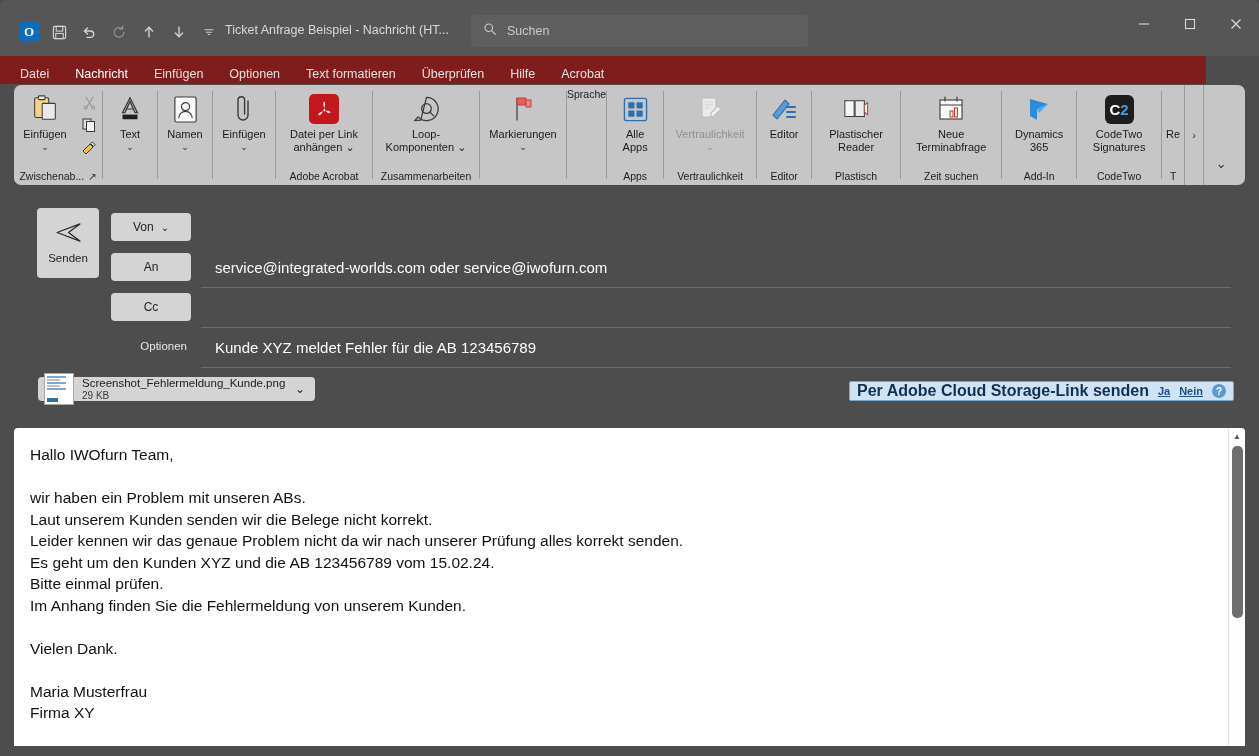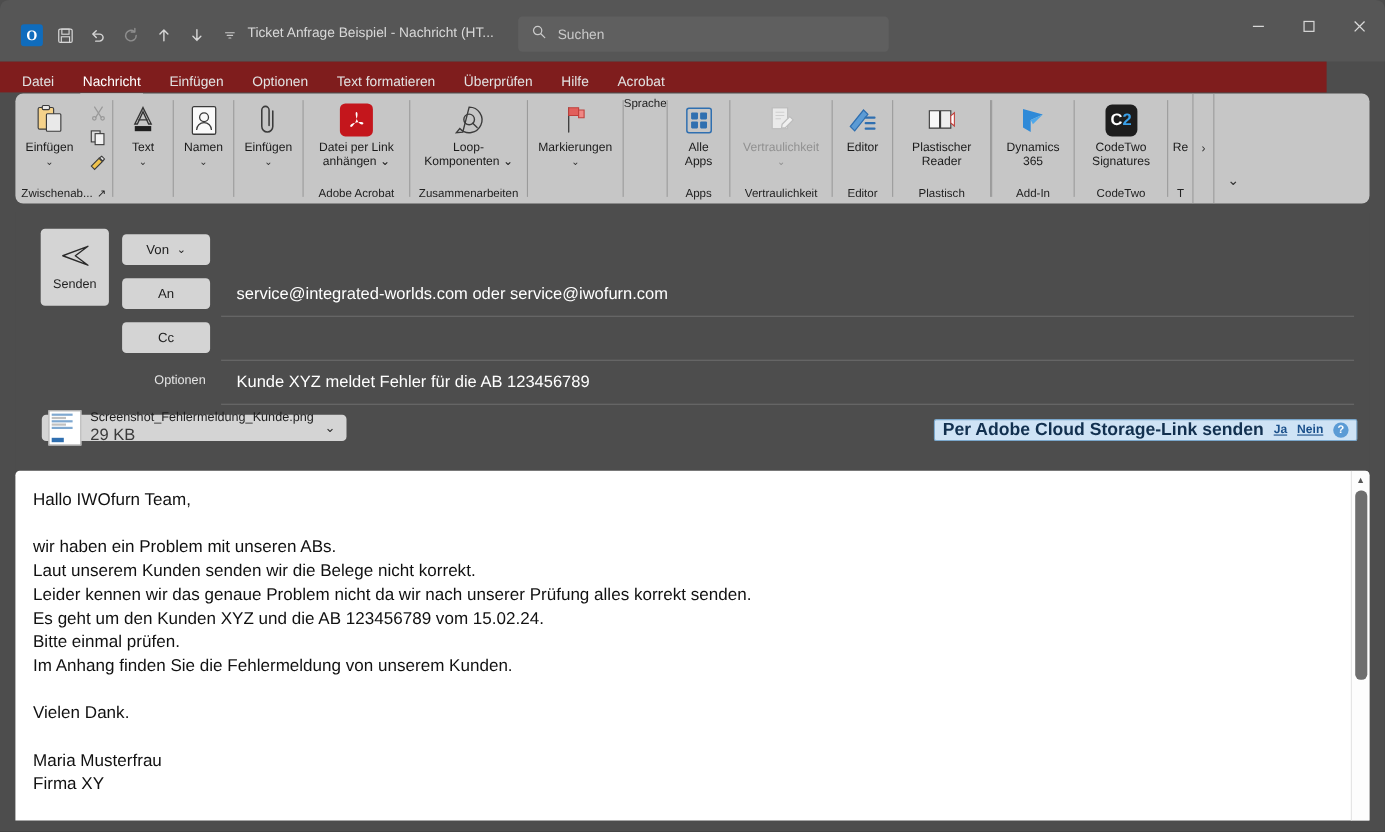--- a/index.html
+++ b/index.html
@@ -133,21 +133,21 @@
   }
   .attach-thumb {
     width: 30px; height: 32px; background: #ffffff; border: 1px solid #a8a8a8; overflow:hidden;
     display:flex; flex-direction:column; padding: 2px; gap:1px;
   }
   .attach-thumb i { display:block; height: 2px; background: #7fa8d0; width: 80%; }
   .attach-thumb i.s { width: 55%; background:#c0c0c0; }
   .attach-thumb i.b { width: 45%; background:#2f6fb0; height:4px; margin-top:auto; }
   .attach-meta { flex: 1; display: flex; flex-direction: column; gap: 1px; }
   .attach-name { font-size: 11.5px; color: #1c1c1c; white-space: nowrap; }
-  .attach-size { font-size: 15px; color: #3a3a3a; }
+  .attach-size { font-size: 10px; color: #3a3a3a; }
   .adobe-bar {
     position: absolute; right: 11px; top: 9px; height: 20px;
     background: #cfe3f5; border: 1px solid #7aa7cc; border-radius: 2px;
     display:flex; align-items:center; gap: 9px; padding: 0 7px;
   }
   .adobe-bar .t { font-size: 16px; color: #12304f; font-weight: bold; }
   .adobe-bar a { font-size: 11px; color: #1a4f8a; text-decoration: underline; font-weight: bold; }
   .help-ico {
     width: 14px; height: 14px; border-radius: 50%; background:#5b9bd5; color:#fff;
     font-size: 10px; display:flex; align-items:center; justify-content:center; font-weight: bold;
@@ -498,20 +498,39 @@
             </div>
             <div class="lbl wrap" style="width:76px;">Plastischer Reader</div>
           </div>
         </div>
         <div class="rgroup-label">
             <span>Plastisch</span>
           </div>
       </div>
       <div class="rsep"></div>
 
+      <div class="rgroup">
+        <div class="rgroup-items">
+          <div class="ritem" style="min-width:90px;">
+            <div class="icon-box">
+              <svg width="28" height="28" viewBox="0 0 28 28">
+                  <rect x="3" y="5" width="22" height="19" fill="#fafafa" stroke="#3b3b3b" stroke-width="1.1"></rect>
+                  <path d="M3 10 H25" stroke="#3b3b3b" stroke-width="1.1"></path>
+                  <path d="M8 2 V6 M20 2 V6" stroke="#3b3b3b" stroke-width="1.2" stroke-linecap="round"></path>
+                  <rect x="13" y="16" width="3" height="6" fill="none" stroke="#c0403c" stroke-width="1.1"></rect>
+                  <rect x="17.5" y="13" width="3" height="9" fill="none" stroke="#c0403c" stroke-width="1.1"></rect>
+                </svg>
+            </div>
+            <div class="lbl wrap" style="width:88px;">Neue Terminabfrage</div>
+          </div>
+        </div>
+        <div class="rgroup-label">
+            <span>Zeit suchen</span>
+          </div>
+      </div>
       <div class="rsep"></div>
 
       <div class="rgroup">
         <div class="rgroup-items">
           <div class="ritem" style="min-width:66px;">
             <div class="icon-box">
               <svg width="28" height="28" viewBox="0 0 28 28">
                   <path d="M5 4 L23 9 L12 14 L12 25 L5 21 Z" fill="#2f8ad8"></path>
                   <path d="M12 14 L23 9 L14 18 Z" fill="#4fa8ea"></path>
                 </svg>

